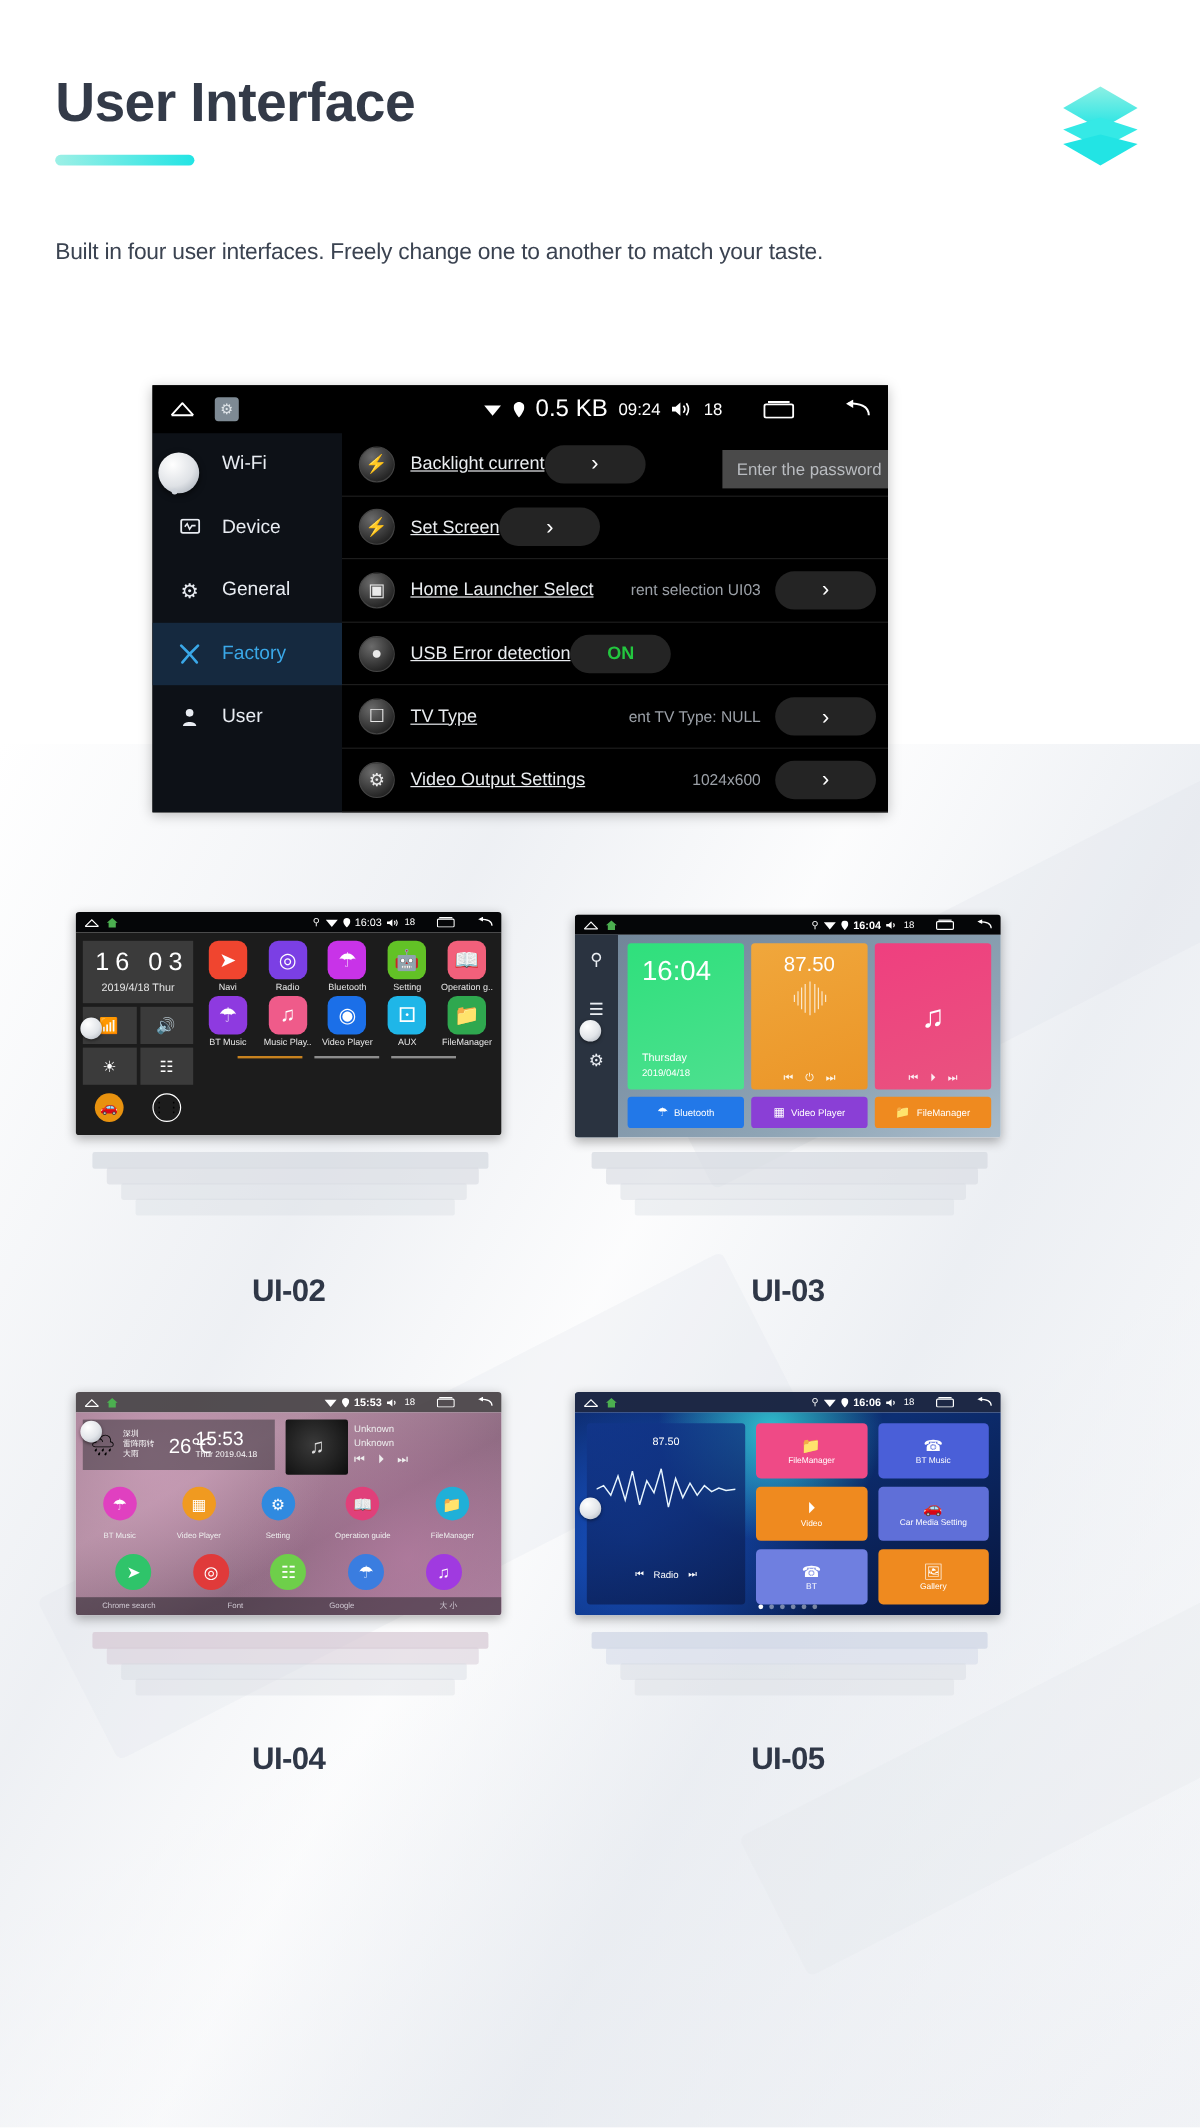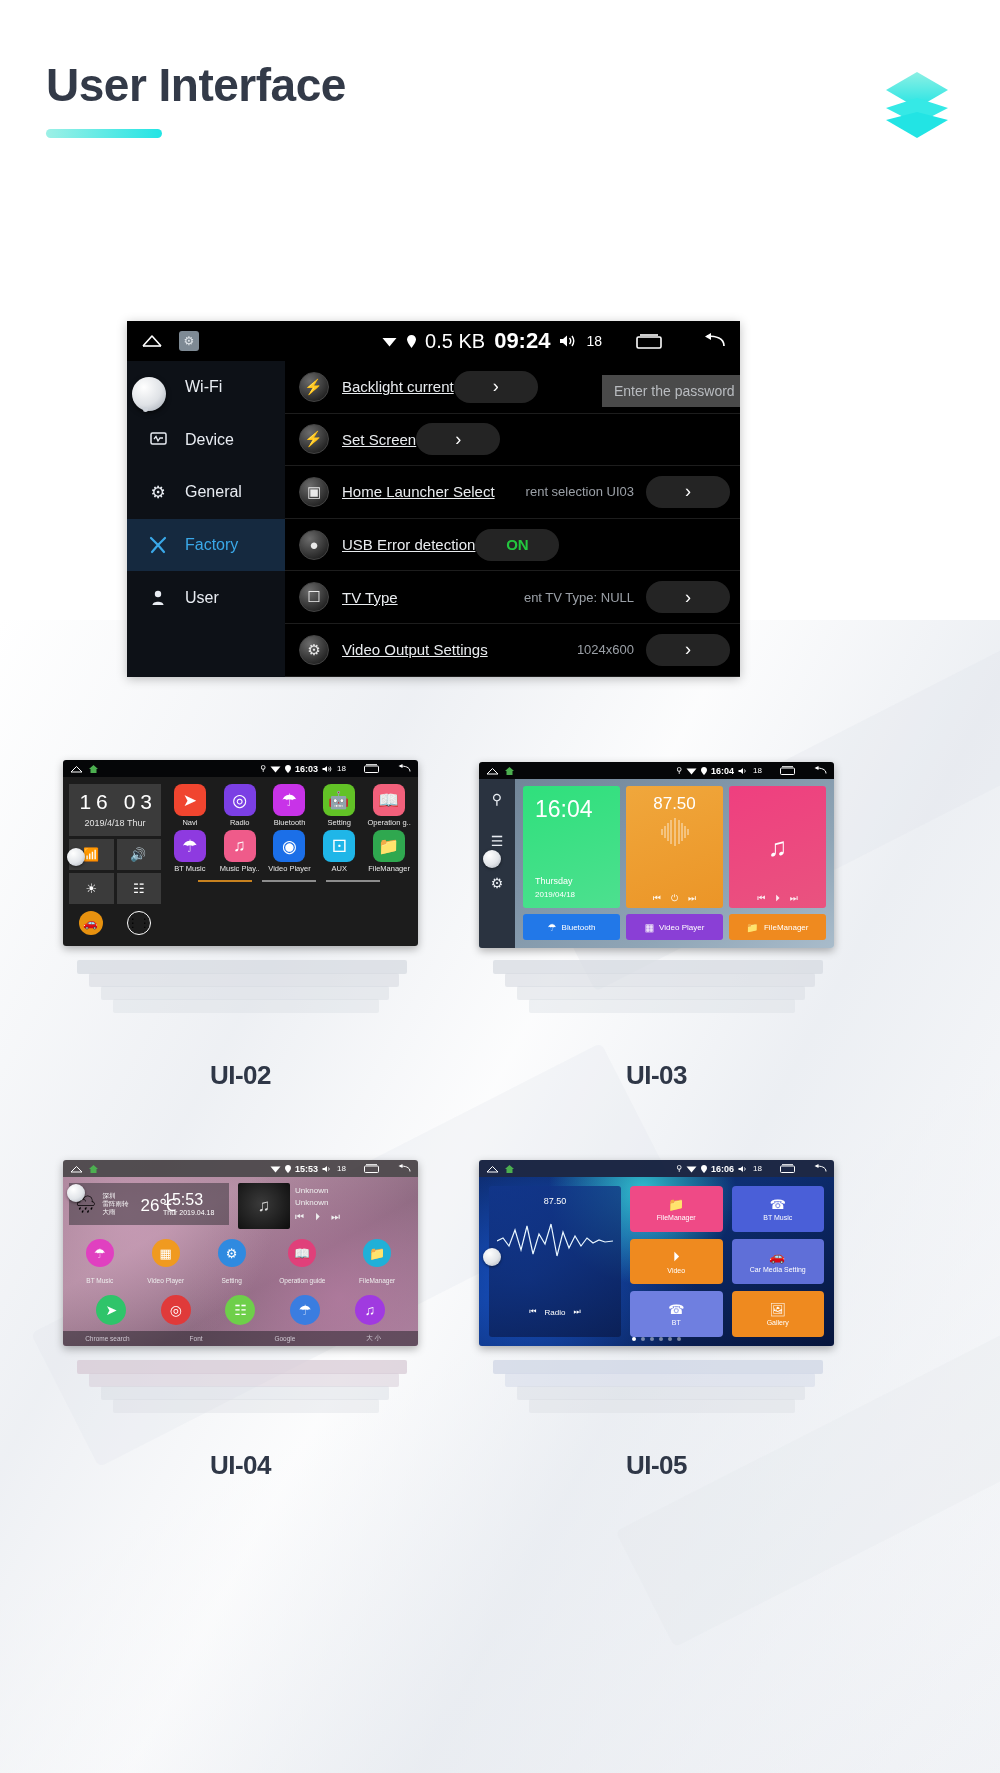--- a/index.html
+++ b/index.html
@@ -45,21 +45,21 @@
     width: 613px; height: 356px;
     background: #000; overflow: hidden;
     box-shadow: 0 2px 10px rgba(0,0,0,.25);
   }
   .statusbar {
     position: relative; height: 40px; background: #000; color: #fff;
     display: flex; align-items: center; padding: 0 14px;
   }
   .sb-left { display: flex; align-items: center; gap: 16px; }
   .sb-right-group { margin-left: auto; display: flex; align-items: center; gap: 9px; font-size: 14px; }
-  .sb-time { font-size: 22px; font-weight: bold; }
+  .sb-time { font-size: 14px; font-weight: normal; }
   .sb-net { font-size: 20px; }
   .sb-batt { font-size: 14px; }
   .sb-far { display:flex; align-items:center; gap: 40px; margin-left: 34px; }
 
   .main-body { display: flex; height: 316px; }
   .sidebar {
     width: 158px; background: #0d1117; position: relative; flex: none;
   }
   .side-item {
     height: 52.6px; display: flex; align-items: center; color: #e8ecf2;
@@ -218,20 +218,21 @@
 <body>
 
 <div class="bg-wash"></div>
 <div class="bg-streak" style="left:540px; top:760px; width:520px; height:120px; opacity:.5;"></div>
 <div class="bg-streak" style="left:30px; top:1180px; width:640px; height:150px; opacity:.45;"></div>
 <div class="bg-streak" style="left:620px; top:1420px; width:460px; height:130px; opacity:.4;"></div>
 
 <div class="header">
   <div class="title">User Interface</div>
   <div class="accent-bar"></div>
+  <div class="subtitle">Built in four user interfaces. Freely change one to another to match your taste.</div>
   <div class="stack-logo">
     <svg viewBox="0 0 74 74" width="74" height="74">
       <defs>
         <linearGradient id="lg1" x1="0" y1="0" x2="0" y2="1">
           <stop offset="0" stop-color="#8df0e4"></stop>
             <stop offset="1" stop-color="#22e4e4"></stop>
         </linearGradient>
       </defs>
       <polygon points="37,4 68,22 37,40 6,22" fill="url(#lg1)"></polygon>
       <polygon points="37,30 68,40 37,56 6,40" fill="#35e9e6"></polygon>
@@ -401,21 +402,21 @@
         <span>
           <svg width="11" height="8" viewBox="0 0 11 8">
               <path d="M0.5 1.5 L5.5 7.5 L10.5 1.5 Z" fill="#fff"></path>
             </svg>
         </span>
         <span>
           <svg width="6" height="8" viewBox="0 0 6 8">
               <path d="M3 0 C4.7 0 6 1.3 6 2.9 C6 5 3 8 3 8 C3 8 0 5 0 2.9 C0 1.3 1.3 0 3 0 Z" fill="#fff"></path>
             </svg>
         </span>
-        <span style="font-weight:bold;font-size:9px;">16:03</span>
+        <span style="font-weight:normal;font-size:9px;">16:03</span>
         <span>
           <svg width="11" height="8" viewBox="0 0 11 8">
               <path d="M0.5 3 H2.5 L5 1 V7 L2.5 5 H0.5 Z" fill="#fff"></path>
               <path d="M6.5 2.5 Q8 4 6.5 5.5" stroke="#fff" stroke-width=".9" fill="none"></path>
               <path d="M8 1.5 Q10 4 8 6.5" stroke="#fff" stroke-width=".9" fill="none"></path>
             </svg>
         </span>
         <span>18</span>
         <span style="margin-left:14px;">
           <svg width="15" height="9" viewBox="0 0 15 9">

